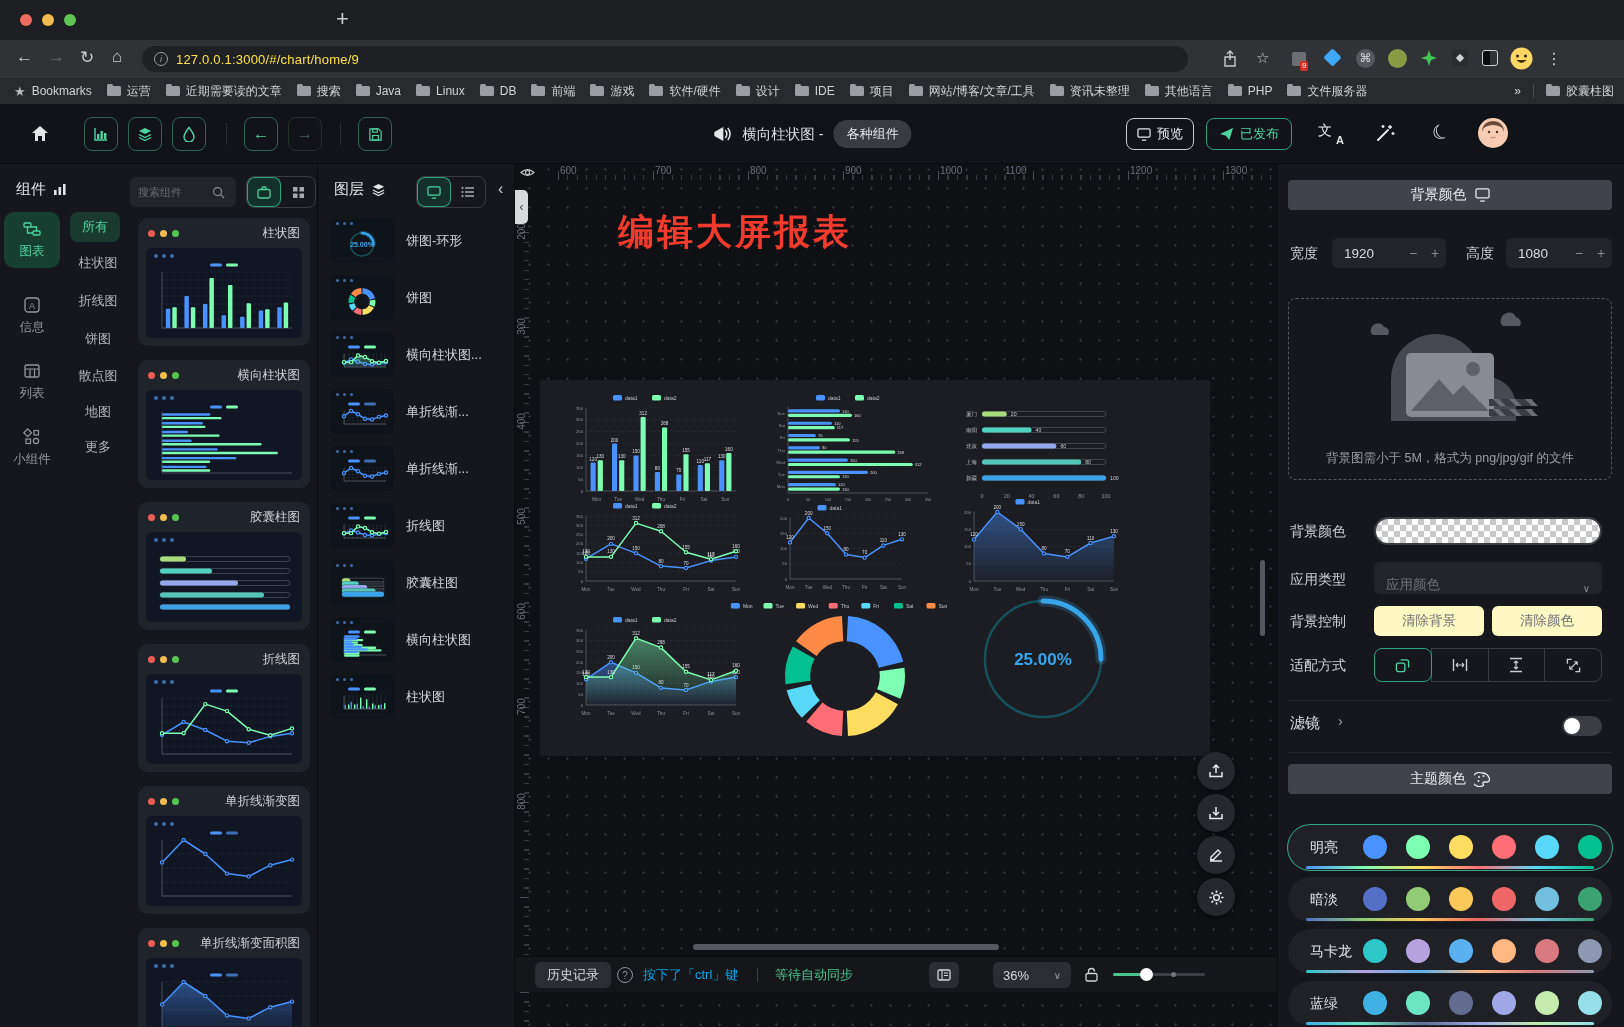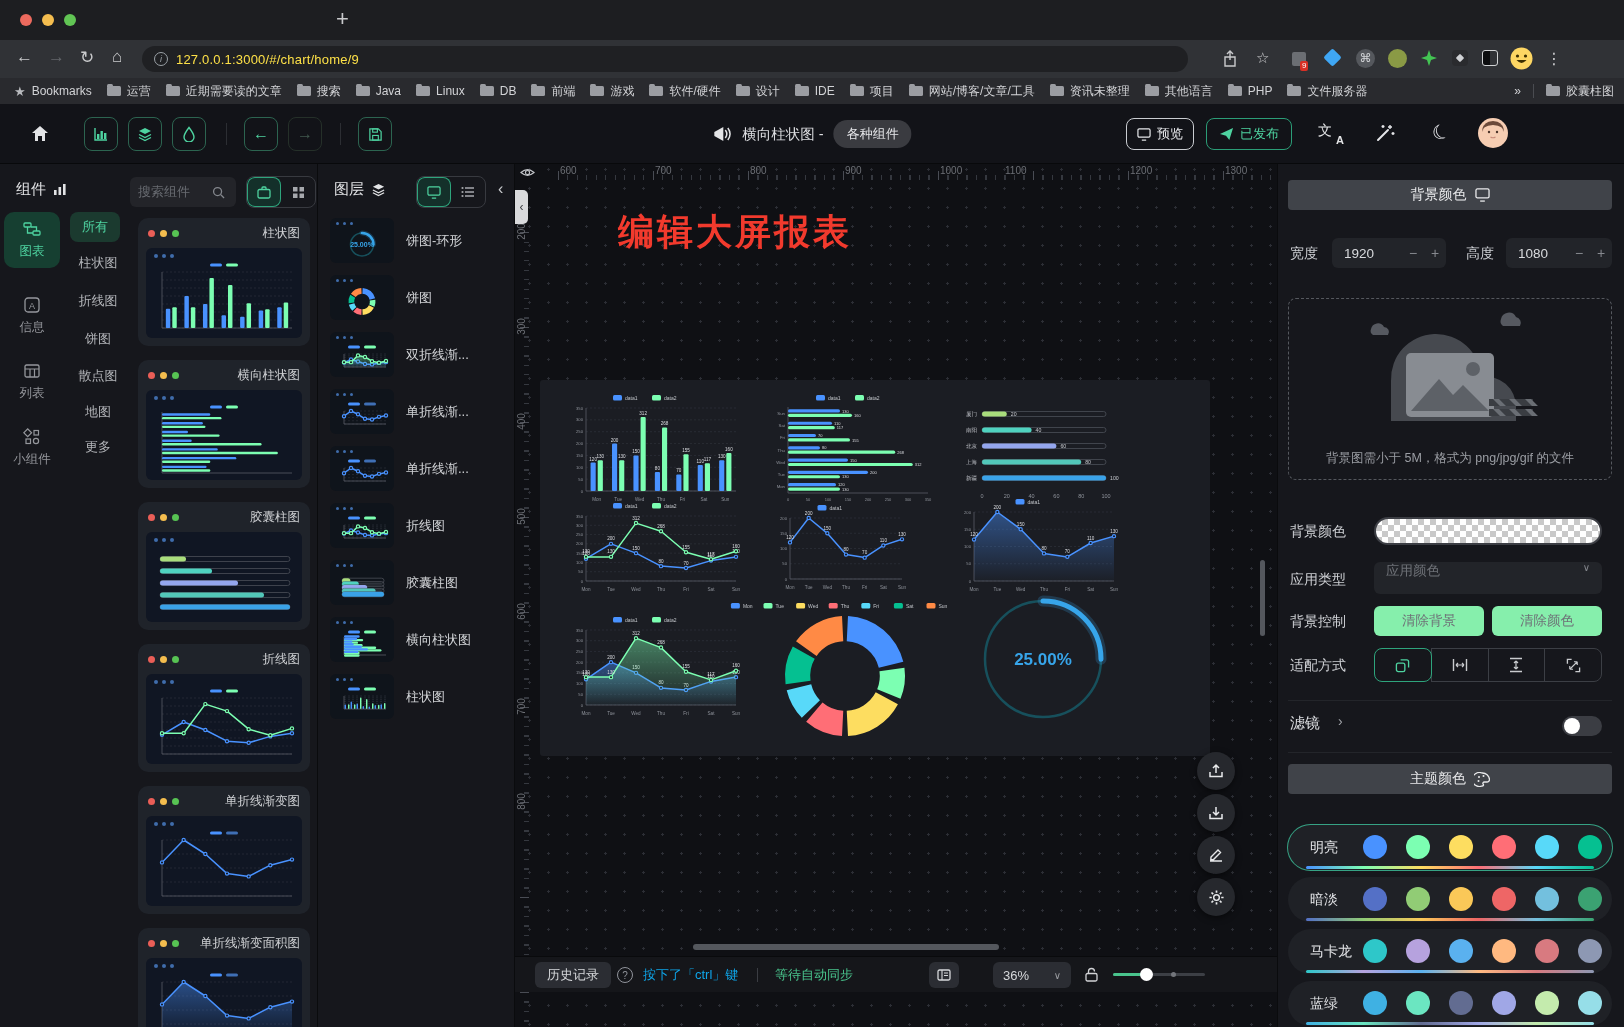--- a/index.html
+++ b/index.html
@@ -31,21 +31,21 @@
 .tbtn.dim{border-color:#253029}
 .tdiv{position:absolute;top:19px;width:1px;height:22px;background:#2c2e33}
 .title-ctr{position:absolute;left:50%;top:0;height:60px;transform:translateX(-50%);display:flex;align-items:center;gap:10px}
 .ws-badge{background:#3a3b40;border-radius:14px;padding:5px 13px;font-size:13px;color:#e4e5e8}
 .btn-preview{position:absolute;left:1126px;top:14px;width:68px;height:32px;border:1px solid #c9ccd1;border-radius:8px;display:flex;align-items:center;justify-content:center;gap:6px;font-size:13px;color:#e6e7ea}
 .btn-publish{position:absolute;left:1206px;top:14px;width:86px;height:32px;border:1px solid #2b9d77;border-radius:8px;display:flex;align-items:center;justify-content:center;gap:6px;font-size:13px;color:#4ed3a0}
 
 .lpanel{position:absolute;left:0;top:164px;width:318px;height:863px;background:#16171c;border-right:1px solid #0a0b0d;overflow:hidden}
 .ptitle{position:absolute;left:16px;top:16px;font-size:15px;color:#e2e3e5;display:flex;gap:7px;align-items:center}
 .search{position:absolute;left:130px;top:13px;width:106px;height:30px;background:#232429;border-radius:6px;display:flex;align-items:center;padding:0 8px;gap:4px}
-.search input{background:transparent;border:0;outline:0;width:70px;font-size:13px;color:#84cc16;font-family:Liberation Mono, monospace}
+.search input{background:transparent;border:0;outline:0;width:70px;font-size:11px;color:#84cc16;font-family:Liberation Sans, sans-serif}
 .search input::placeholder{color:#686b71}
 .toggle2{position:absolute;top:12px;height:32px;border:1px solid #383a40;border-radius:8px;display:flex;overflow:hidden}
 .tgl{width:34px;display:flex;align-items:center;justify-content:center}
 .tgl.on{background:#14302a;box-shadow:inset 0 0 0 1px #2ea47c;border-radius:8px}
 .rail-item{position:absolute;left:4px;width:56px;display:flex;flex-direction:column;align-items:center;gap:5px;font-size:12.5px;color:#95979c;padding:8px 0}
 .rail-item.active{background:#163f31;border-radius:10px;color:#4ed3a0}
 .cat{position:absolute;left:66px;width:64px;text-align:center;font-size:13px;color:#b3b5b9}
 .cat-all{position:absolute;left:70px;top:48px;width:50px;height:30px;background:#1b3a2f;border-radius:8px;color:#4ed3a0;font-size:13px;display:flex;align-items:center;justify-content:center}
 .card{position:absolute;left:138px;width:172px;height:128px;background:#1f232a;border-radius:10px}
 .card-h{height:30px;display:flex;align-items:center;padding:0 10px;gap:5px}
@@ -93,22 +93,22 @@
 
 .rpanel{position:absolute;left:1277px;top:164px;width:347px;height:863px;background:#16171c;border-left:1px solid #0a0b0d;overflow:hidden}
 .sec-head{position:absolute;left:10px;width:324px;height:30px;background:#404349;border-radius:4px;display:flex;align-items:center;justify-content:center;gap:8px;font-size:14px;color:#e8e9eb}
 .flabel{position:absolute;font-size:14px;color:#ced0d4}
 .stepper{position:absolute;height:30px;background:#222429;border-radius:6px;display:flex;align-items:center;font-size:13.5px;color:#d8dadd}
 .stepper .val{padding-left:12px;flex:1}
 .stepper .pm{width:22px;text-align:center;color:#86898f;font-size:14px}
 .upload{position:absolute;left:10px;top:134px;width:324px;height:182px;border:1px dashed #55585e;border-radius:8px}
 .upl-hint{position:absolute;left:0;right:0;bottom:12px;text-align:center;font-size:12.5px;color:#9b9ea4}
 .swatch{position:absolute;left:96px;top:353px;width:228px;height:28px;border-radius:14px;border:2px solid #3c3e44;background-image:linear-gradient(45deg,#c9c9c9 25%,transparent 25%,transparent 75%,#c9c9c9 75%),linear-gradient(45deg,#c9c9c9 25%,#fff 25%,#fff 75%,#c9c9c9 75%);background-color:#fff;background-size:12px 12px;background-position:0 0,6px 6px}
-.select{position:absolute;left:96px;top:398px;width:228px;height:32px;background:#222429;border-radius:6px;display:flex;align-items:flex-start;justify-content:space-between;padding:0 12px;font-size:13.5px;color:#6e7177}
-.gbtn{position:absolute;top:442px;width:110px;height:30px;background:#86efac;border-radius:6px;font-size:13.5px;color:#6e7177;display:flex;align-items:center;justify-content:center}
+.select{position:absolute;left:96px;top:398px;width:228px;height:32px;background:#222429;border-radius:6px;display:flex;align-items:flex-end;justify-content:space-between;padding:0 12px;font-size:13.5px;color:#6e7177}
+.gbtn{position:absolute;top:442px;width:110px;height:30px;background:#fef9c3;border-radius:6px;font-size:13.5px;color:#6e7177;display:flex;align-items:center;justify-content:center}
 .seg{position:absolute;left:96px;top:484px;width:228px;height:34px;display:flex}
 .seg .cell{flex:1;border:1px solid #3c3f45;display:flex;align-items:center;justify-content:center;margin-left:-1px}
 .seg .cell:first-child{margin-left:0;border-radius:8px 0 0 8px}
 .seg .cell:last-child{border-radius:0 8px 8px 0}
 .seg .cell.on{border-color:#2ea47c;border-radius:8px;z-index:2}
 .hr{position:absolute;left:10px;width:324px;height:1px;background:#23252a}
 .switch{position:absolute;left:284px;top:552px;width:40px;height:20px;background:#3b3d43;border-radius:10px}
 .switch .kn{position:absolute;left:2px;top:2px;width:16px;height:16px;border-radius:50%;background:#fff}
 .trow{position:absolute;left:10px;width:324px;height:45px;background:#1f2126;border-radius:23px}
 .trow.active{box-shadow:0 0 0 1px #36a284}
@@ -730,21 +730,21 @@
               <path d="M 10.0 19.2 L 17.0 19.2 L 24.0 12.4 L 31.0 14.0 L 38.0 18.2 L 45.0 19.7 L 52.0 18.1" fill="none" stroke="#7cffb2" stroke-width="1.5" stroke-linejoin="round"></path>
               <circle cx="10" cy="19.17142857142857" r="1.6" fill="#11141b" stroke="#7cffb2" stroke-width="1.2"></circle>
               <circle cx="17" cy="19.17142857142857" r="1.6" fill="#11141b" stroke="#7cffb2" stroke-width="1.2"></circle>
               <circle cx="24" cy="12.411428571428571" r="1.6" fill="#11141b" stroke="#7cffb2" stroke-width="1.2"></circle>
               <circle cx="31" cy="14.045714285714286" r="1.6" fill="#11141b" stroke="#7cffb2" stroke-width="1.2"></circle>
               <circle cx="38" cy="18.242857142857144" r="1.6" fill="#11141b" stroke="#7cffb2" stroke-width="1.2"></circle>
               <circle cx="45" cy="19.654285714285713" r="1.6" fill="#11141b" stroke="#7cffb2" stroke-width="1.2"></circle>
               <circle cx="52" cy="18.057142857142857" r="1.6" fill="#11141b" stroke="#7cffb2" stroke-width="1.2"></circle>
             </svg></div>
         </div>
-        <span class="lay-label">双折线渐...</span>
+        <span class="lay-label">横向柱状图...</span>
       </div>
     <div class="lay-item" style="top:225px">
         <div class="lay-thumb">
           <div class="mdots">
             <span class="mdot"></span>
             <span class="mdot"></span>
             <span class="mdot"></span>
           </div>
           <div class="lay-chart"><svg width="56" height="31">
               <rect x="14" y="2.5" width="12" height="3" fill="#4992ff" rx="1.5"></rect>

